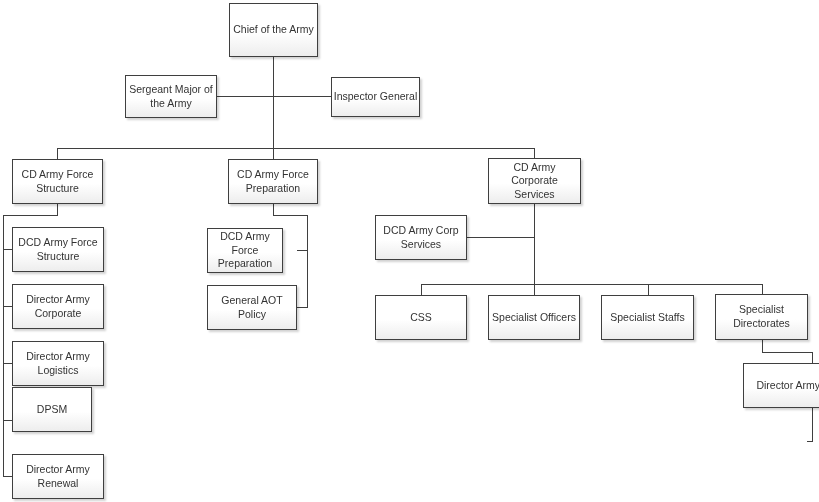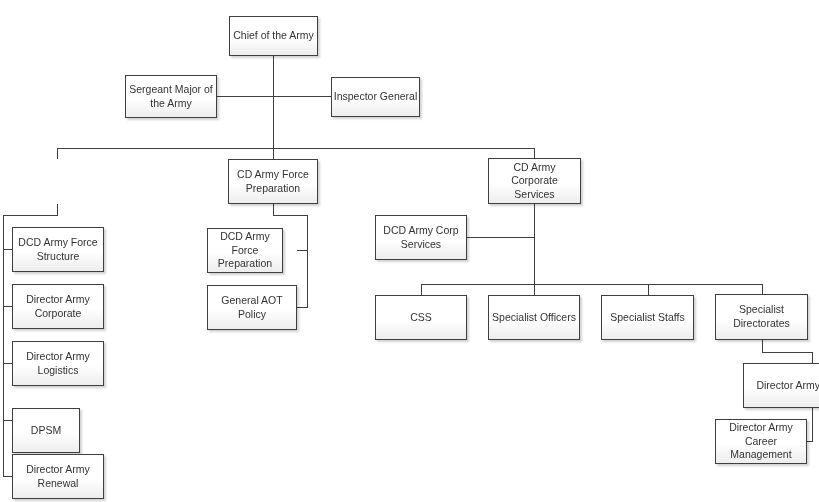--- a/index.html
+++ b/index.html
@@ -74,45 +74,48 @@
   <div class="vl" style="left:534px;top:284px;height:11px"></div>
   <div class="vl" style="left:648px;top:284px;height:11px"></div>
   <div class="vl" style="left:762px;top:284px;height:10px"></div>
 
   <div class="vl" style="left:762px;top:340px;height:13px"></div>
   <div class="hl" style="left:762px;top:352px;width:51px"></div>
   <div class="vl" style="left:812px;top:352px;height:90px"></div>
   <div class="hl" style="left:807px;top:385px;width:5px"></div>
   <div class="hl" style="left:807px;top:441px;width:5px"></div>
 
-  <div class="node" style="left:229px;top:16px;width:89px;height:40px">
+  <div class="node" style="left:229px;top:3px;width:89px;height:54px">
     <span>Chief of the Army</span>
   </div>
   <div class="node" style="left:125px;top:75px;width:92px;height:43px">
     <span>Sergeant Major of the Army</span>
   </div>
   <div class="node" style="left:331px;top:77px;width:89px;height:40px">
     <span>Inspector General</span>
+  </div>
+  <div class="node" style="left:12px;top:159px;width:91px;height:45px">
+    <span>CD Army Force Structure</span>
   </div>
   <div class="node" style="left:228px;top:159px;width:90px;height:45px">
     <span>CD Army Force Preparation</span>
   </div>
   <div class="node" style="left:488px;top:158px;width:93px;height:46px">
     <span>CD Army Corporate Services</span>
   </div>
   <div class="node" style="left:12px;top:227px;width:92px;height:45px">
     <span>DCD Army Force Structure</span>
   </div>
   <div class="node" style="left:12px;top:284px;width:92px;height:45px">
     <span>Director Army Corporate</span>
   </div>
   <div class="node" style="left:12px;top:341px;width:92px;height:45px">
     <span>Director Army Logistics</span>
   </div>
-  <div class="node" style="left:12px;top:408px;width:68px;height:45px">
+  <div class="node" style="left:12px;top:387px;width:80px;height:45px">
     <span>DPSM</span>
   </div>
   <div class="node" style="left:12px;top:454px;width:92px;height:45px">
     <span>Director Army Renewal</span>
   </div>
   <div class="node" style="left:207px;top:228px;width:76px;height:45px">
     <span>DCD Army Force Preparation</span>
   </div>
   <div class="node" style="left:207px;top:285px;width:90px;height:45px">
     <span>General AOT Policy</span>
@@ -128,17 +131,14 @@
   </div>
   <div class="node" style="left:601px;top:295px;width:93px;height:45px">
     <span>Specialist Staffs</span>
   </div>
   <div class="node" style="left:715px;top:294px;width:93px;height:46px">
     <span>Specialist Directorates</span>
   </div>
   <div class="node" style="left:743px;top:363px;width:108px;height:45px">
     <span>Director Army SD</span>
   </div>
-  <div class="node" style="left:715px;top:419px;width:92px;height:45px">
-    <span>Director Army Career Management</span>
-  </div>
 
 </div>
 
 </body></html>

